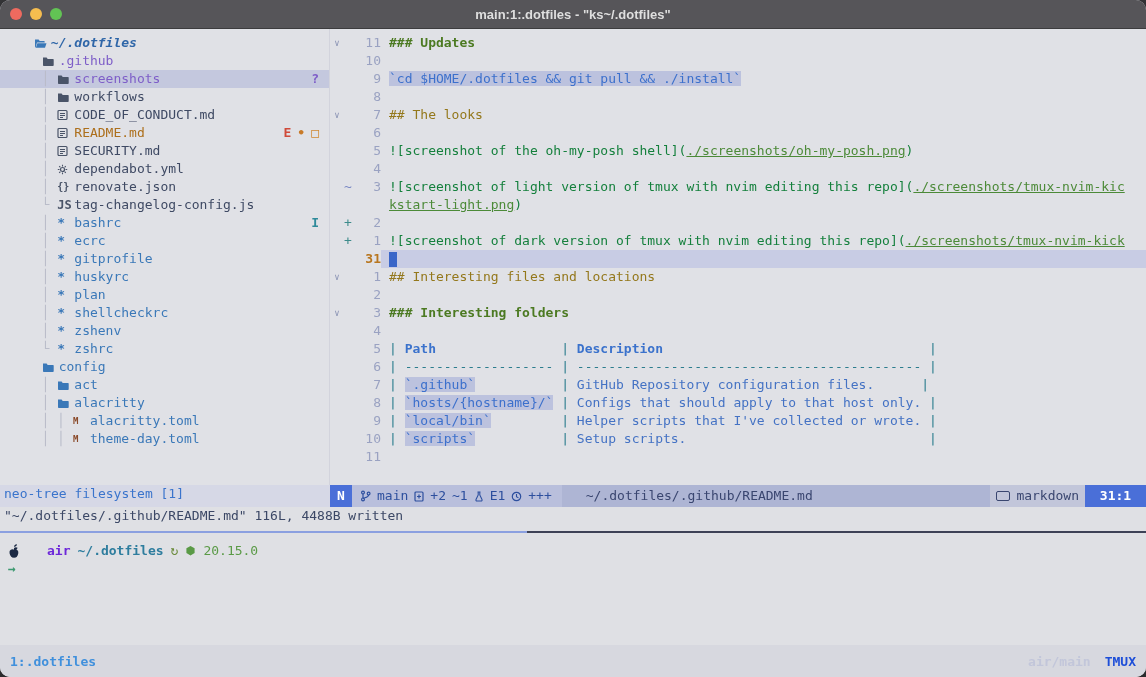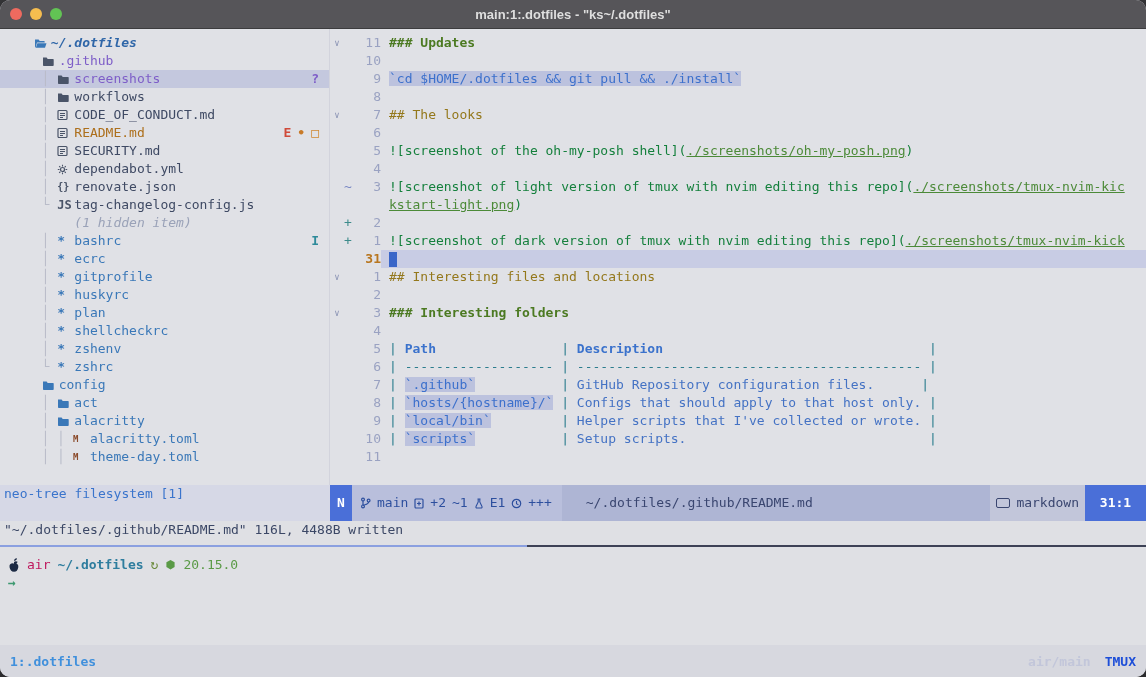--- a/index.html
+++ b/index.html
@@ -48,40 +48,40 @@
   .s-h3{color:#4c7a22;font-weight:bold;}
   .s-h2{color:#94781c;font-weight:normal;}
   .s-code{color:#3c70cc;background:#bcc2de;}
   .s-md{color:#15803d;}
   .s-link{color:#4c8a38;text-decoration:underline;}
   .s-p{color:#2c7d8e;}
   .s-th{color:#3b72cc;font-weight:bold;}
   .s-desc{color:#4472c4;}
   .s-pl{color:#3f4a64;}
   
-  .statusrow{height:36px;display:flex;font-size:13px;line-height:18px;}
+  .statusrow{height:22px;display:flex;font-size:13px;line-height:18px;}
   .neotree-status{width:330px;flex:none;background:#d6d8e6;color:#3a74cc;padding-left:4px;box-sizing:border-box;white-space:pre;}
   .vstat{flex:1;display:flex;}
   .seg{display:flex;align-items:center;white-space:pre;}
   .seg.mode{width:22px;justify-content:center;background:#4a6fd8;color:#fff;font-weight:bold;flex:none;}
   .seg.git{background:#b9bfdc;color:#2d4f9e;padding:0 10px 0 8px;gap:6px;flex:none;}
   .seg.fname{flex:1;background:#aeb5d4;color:#3a4670;padding-left:24px;}
   .seg.ftype{background:#c2c6da;color:#3a4670;padding:0 6px;gap:6px;flex:none;}
   .seg.pos{width:61px;justify-content:center;background:#4a6fd8;color:#fff;font-weight:bold;flex:none;}
   .mdbox{width:12px;height:8px;border:1.5px solid #3a4670;border-radius:2px;display:inline-block;}
   .sicon{display:inline-flex;align-items:center;}
   
   .msgline{height:18px;line-height:18px;font-size:13px;color:#3c4866;background:#dfe0e4;padding-left:4px;white-space:pre;}
   .shellpane{flex:1;background:#dfe0e4;position:relative;}
   .pane-divider{height:2px;margin-top:6px;display:flex;}
   .pane-divider .l{width:527px;background:#8ba0e0;}
   .pane-divider .r{flex:1;background:#3d4156;}
   .promptline{margin-top:9px;height:18px;line-height:18px;font-size:13px;display:flex;align-items:center;
               padding-left:8px;white-space:pre;gap:7px;}
-  .p-host{color:#be185d;font-weight:normal;}
+  .p-host{color:#6d28d9;font-weight:bold;margin-left:20px;}
   .p-path{color:#2e7d9e;font-weight:bold;}
   .p-sync{color:#6a8a3a;}
   .p-node{color:#5a9a46;}
   .arrowline{height:18px;line-height:18px;font-size:13px;color:#3d9970;font-weight:bold;padding-left:8px;}
   
   .tmuxbar{height:32px;background:#d7d8df;display:flex;align-items:center;font-size:13px;
            padding:0 10px;box-sizing:border-box;}
   .t-win{color:#4090dc;font-weight:bold;white-space:pre;}
   .t-right{margin-left:auto;display:flex;gap:14px;align-items:center;}
   .t-sess{color:#c2c6da;font-weight:bold;}
@@ -128,21 +128,20 @@
           <div class="srow"><span class="guide">  │ </span><span class="ic ic-dark"><svg width="11" height="12" viewBox="0 0 11 12">
                 <rect x="1" y="1.5" width="9" height="9" rx="1" fill="none" stroke="currentColor" stroke-width="1.2"></rect>
                 <path d="M3 4.5h5M3 6.5h5M3 8.5h3" stroke="currentColor" stroke-width="1"></path>
               </svg></span><span class="c-plain">SECURITY.md</span></div>
           <div class="srow"><span class="guide">  │ </span><span class="ic ic-dark"><svg width="11" height="11" viewBox="0 0 11 11">
                 <circle cx="5.5" cy="5.5" r="2" fill="none" stroke="currentColor" stroke-width="1.2"></circle>
                 <path d="M5.5 .8v1.7M5.5 8.5v1.7M.8 5.5h1.7M8.5 5.5h1.7M2.2 2.2l1.2 1.2M7.6 7.6l1.2 1.2M8.8 2.2L7.6 3.4M3.4 7.6L2.2 8.8" stroke="currentColor" stroke-width="1.1"></path>
               </svg></span><span class="c-plain">dependabot.yml</span></div>
           <div class="srow"><span class="guide">  │ </span><span class="ic ic-dark"><span style="font-size:10px;font-weight:bold">{}</span></span><span class="c-plain">renovate.json</span></div>
           <div class="srow"><span class="guide">  └ </span><span class="ic ic-dark"><span class="mini">JS</span></span><span class="c-plain">tag-changelog-config.js</span></div>
-          <div class="srow"><span class="guide">    </span><span class="ic "></span><span class="c-hidden">(1 hidden item)</span></div>
           <div class="srow"><span class="guide">  │ </span><span class="ic ic-blue"><span style="font-size:13px;font-weight:bold">*</span></span><span class="c-blue">bashrc</span><span class="badges"><span class="b-teal">I</span></span></div>
           <div class="srow"><span class="guide">  │ </span><span class="ic ic-blue"><span style="font-size:13px;font-weight:bold">*</span></span><span class="c-blue">ecrc</span></div>
           <div class="srow"><span class="guide">  │ </span><span class="ic ic-blue"><span style="font-size:13px;font-weight:bold">*</span></span><span class="c-blue">gitprofile</span></div>
           <div class="srow"><span class="guide">  │ </span><span class="ic ic-blue"><span style="font-size:13px;font-weight:bold">*</span></span><span class="c-blue">huskyrc</span></div>
           <div class="srow"><span class="guide">  │ </span><span class="ic ic-blue"><span style="font-size:13px;font-weight:bold">*</span></span><span class="c-blue">plan</span></div>
           <div class="srow"><span class="guide">  │ </span><span class="ic ic-blue"><span style="font-size:13px;font-weight:bold">*</span></span><span class="c-blue">shellcheckrc</span></div>
           <div class="srow"><span class="guide">  │ </span><span class="ic ic-blue"><span style="font-size:13px;font-weight:bold">*</span></span><span class="c-blue">zshenv</span></div>
           <div class="srow"><span class="guide">  └ </span><span class="ic ic-blue"><span style="font-size:13px;font-weight:bold">*</span></span><span class="c-blue">zshrc</span></div>
           <div class="srow"><span class="guide">  </span><span class="ic ic-blue"><svg width="12" height="11" viewBox="0 0 12 11">
                 <path d="M1 1.5h3.6l1.1 1.4H11a.7.7 0 01.7.7v5.6a.8.8 0 01-.8.8H1.8A.8.8 0 011 9.2V1.5z" fill="currentColor"></path>

